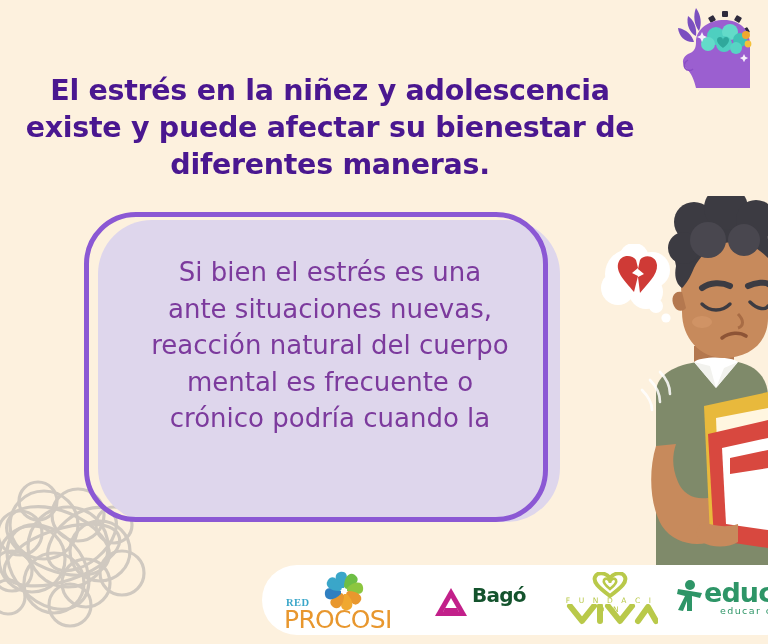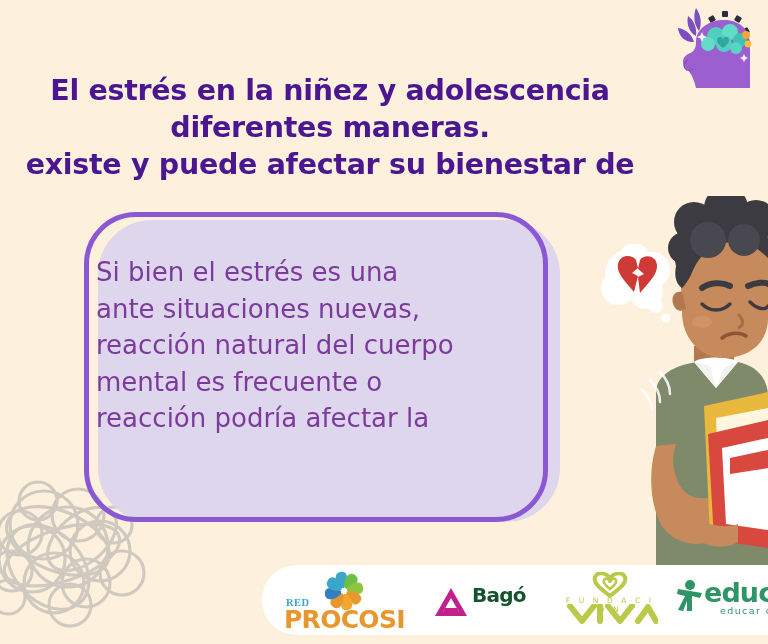--- a/index.html
+++ b/index.html
@@ -37,21 +37,21 @@
     position:absolute;left:0;top:0;width:464px;height:310px;
     border:5px solid #8b58d4;border-radius:52px;
     box-sizing:border-box;
   }
   .card-fill{
     position:absolute;left:14px;top:8px;width:462px;height:302px;
     background:#ded6ec;border-radius:54px;
   }
   .card-text{
     position:absolute;left:12px;top:42px;width:468px;
-    text-align:left;color:#7c3a9d;
+    text-align:center;color:#7c3a9d;
     font-size:26px;line-height:36.5px;
     font-family:"DejaVu Sans","Liberation Sans",sans-serif;
   }
   .card-text .ln{display:block;white-space:nowrap;}
 
   
   .boy{position:absolute;right:0;top:196px;width:170px;height:374px;}
   .bubble{position:absolute;left:600px;top:244px;width:78px;height:80px;}
 
   
@@ -66,21 +66,21 @@
   .logo-viva{margin-left:22px;width:96px;height:52px;}
   .logo-educo{margin-left:18px;width:118px;height:46px;}
 
   .procosi-red{
     position:absolute;left:2px;top:26px;
     color:#3aa6c9;font-size:10.5px;font-weight:bold;letter-spacing:.4px;
     font-family:Liberation Serif, serif;
   }
   .procosi-main{
     position:absolute;left:0;top:34px;
-    color:#e8972e;font-size:25px;font-weight:bold;letter-spacing:-.7px;
+    color:#e8972e;font-size:25px;font-weight:normal;letter-spacing:-.7px;
     font-family:"DejaVu Sans","Liberation Sans",sans-serif;
   }
   .bago-word{
     position:absolute;left:38px;top:3px;
     color:#14532d;font-size:20px;font-weight:bold;letter-spacing:-.8px;
     font-family:"DejaVu Sans","Liberation Sans",sans-serif;
   }
   .viva-word{
     position:absolute;left:0;top:22px;width:96px;text-align:center;
     color:#b9c94a;font-size:7.5px;letter-spacing:3.1px;
@@ -156,33 +156,33 @@
       <circle cx="82" cy="42" r="3.4" fill="#f5c13a"></circle>
       <path d="M36 30 l1.6 3.4 3.4 1.6 -3.4 1.6 -1.6 3.4 -1.6 -3.4 -3.4 -1.6 3.4 -1.6Z" fill="#ffffff" opacity=".9"></path>
       <path d="M78 52 l1.3 2.8 2.8 1.3 -2.8 1.3 -1.3 2.8 -1.3 -2.8 -2.8 -1.3 2.8 -1.3Z" fill="#ffffff" opacity=".9"></path>
     </g>
 
     <path d="M22 58 c-3 2 -5 5 -3 8 c2 3 6 3 8 1" fill="none" stroke="#8a4ec4" stroke-width="1.5"></path>
   </svg>
 
   <div class="heading">
     <span class="ln">El estrés en la niñez y adolescencia</span>
+    <span class="ln">existe y puede afectar su bienestar de</span>
     <span class="ln">diferentes maneras.</span>
-    <span class="ln">existe y puede afectar su bienestar de</span>
   </div>
 
   <div class="card-wrap">
     <div class="card-fill"></div>
     <div class="card-stroke"></div>
     <div class="card-text">
       <span class="ln">Si bien el estrés es una</span>
       <span class="ln">ante situaciones nuevas,</span>
       <span class="ln">reacción natural del cuerpo</span>
       <span class="ln">mental es frecuente o</span>
-      <span class="ln">reacción podría afectar la</span>
+      <span class="ln">crónico podría cuando la</span>
     </div>
   </div>
 
   <svg class="boy" viewBox="0 0 170 374">
 
     <path d="M96 150 L136 150 L136 196 L96 196 Z" fill="#b4784f"></path>
 
     <path d="M58 196 C58 178 80 168 100 166 L140 166 C160 170 170 184 170 200 L170 374 L58 374 Z" fill="#7f8a6a"></path>
 
     <path d="M96 166 L118 192 L140 166 C134 160 102 160 96 166Z" fill="#ffffff"></path>

